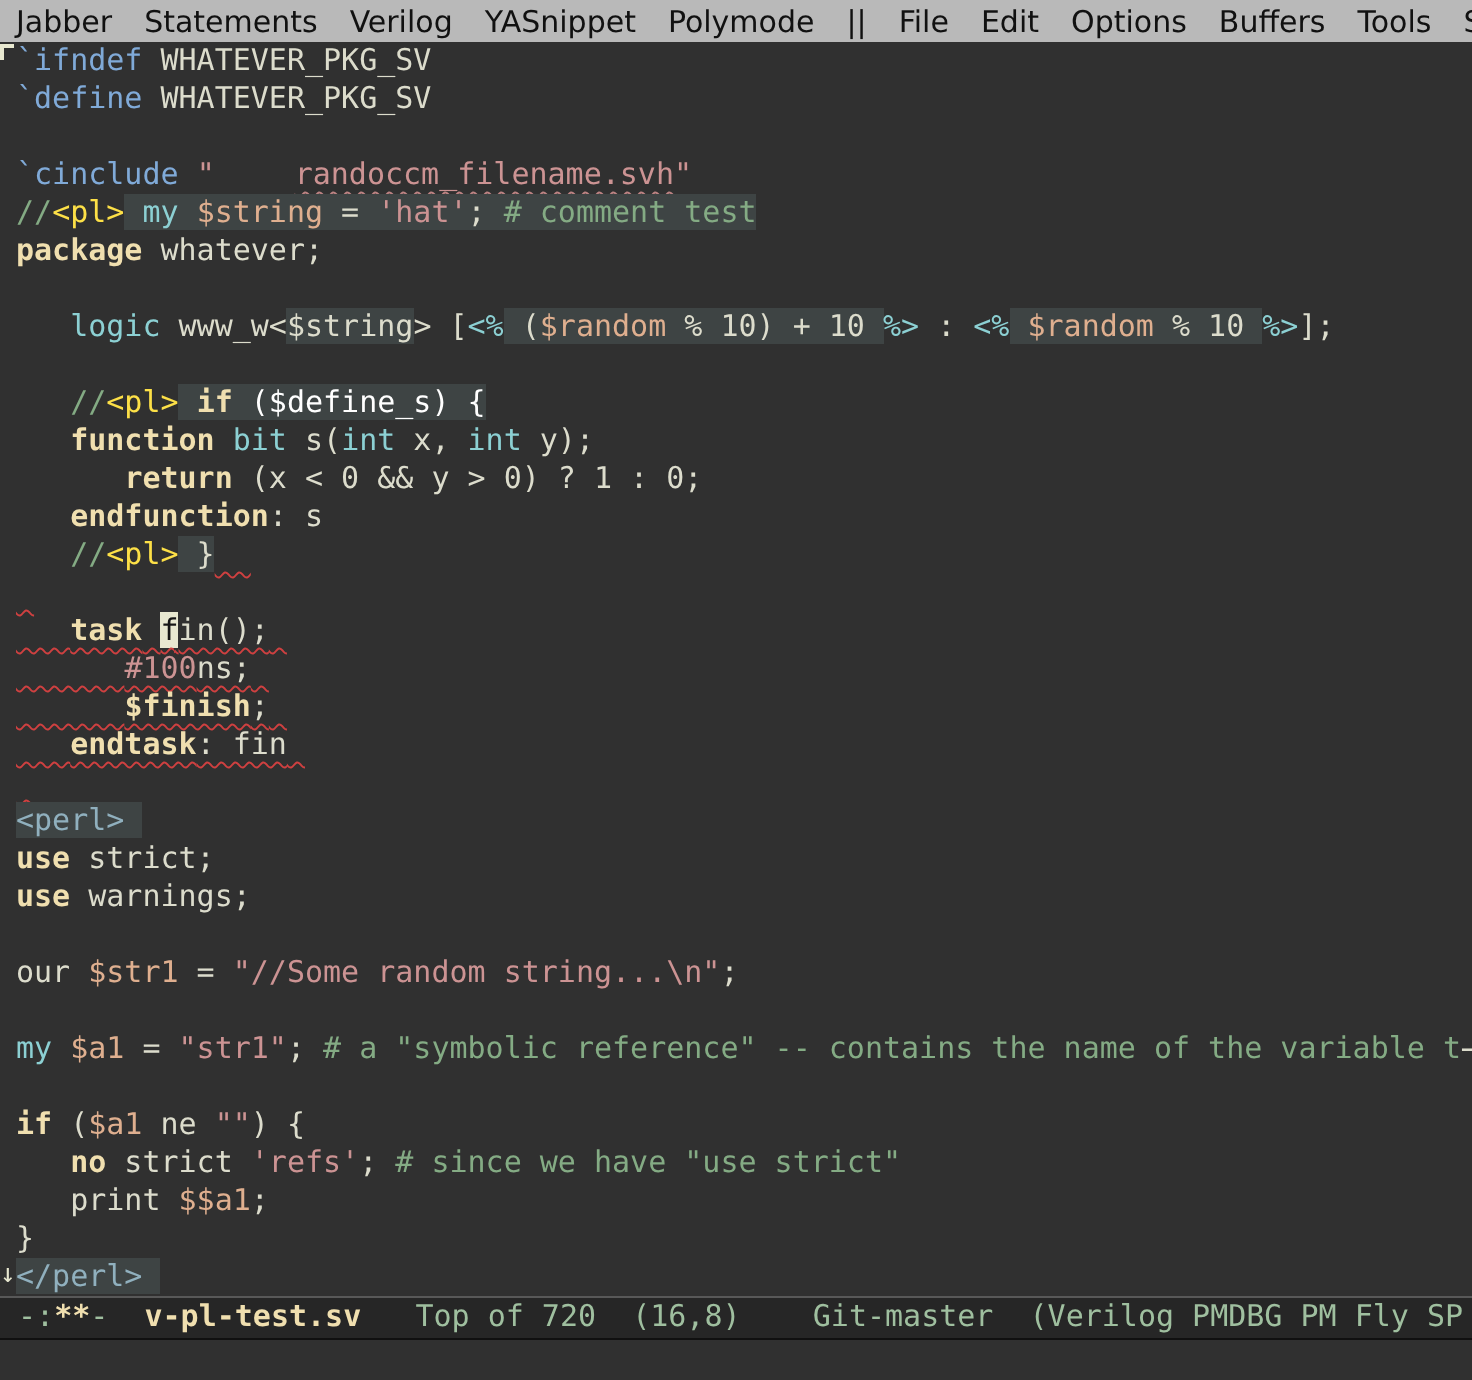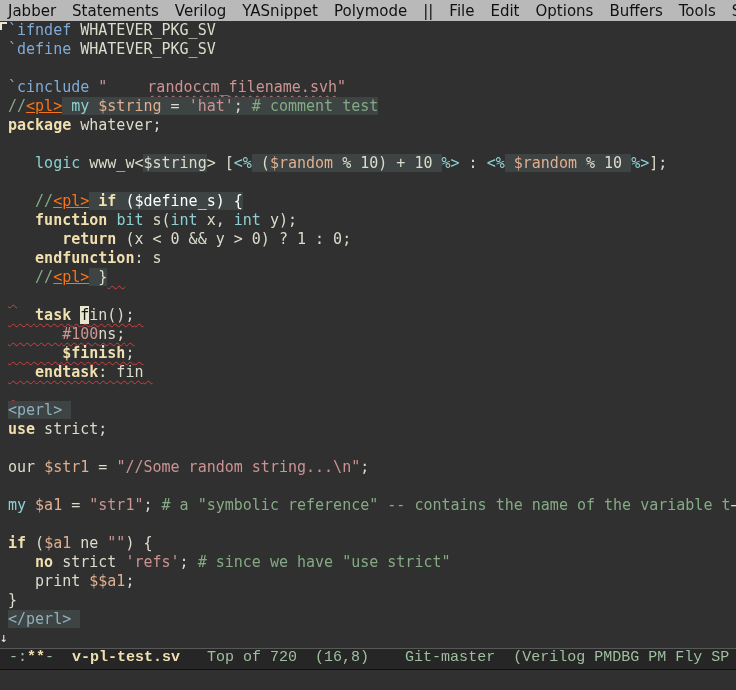--- a/index.html
+++ b/index.html
@@ -21,21 +21,21 @@
     padding-left:8px;font-size:15px;
   }
   .line{white-space:pre;height:19px;line-height:19px;}
   .def{color:#dcdccc;}
   .kw{color:#f0dfaf;font-weight:bold;}
   .type{color:#8cd0d3;}
   .pre{color:#80aad8;}
   .str{color:#cc9393;}
   .var{color:#dfaf8f;}
   .com{color:#84ab84;}
-  .dim{color:#f97316;text-decoration:underline;}
+  .dim{color:#fde047;}
   .gry{color:#ffffff;}
   .tag{color:#90b0be;}
   .hl{background:#3e4444;}
   .cur{background:#e8e8d0;color:#161616;}
   .sq{
     text-decoration-line:underline;text-decoration-style:wavy;
     text-decoration-color:#d04040;text-decoration-thickness:1px;
     text-underline-offset:3px;
   }
   .spell{
@@ -48,21 +48,21 @@
     position:absolute;left:0;top:1px;width:5px;height:6px;
     border-left:2px solid #e8e8d0;border-top:2px solid #e8e8d0;
   }
   .cont-arrow{
     position:absolute;left:0;top:610px;color:#e8e8d0;font-size:13px;line-height:13px;
   }
   
   .modeline{
     height:20px;line-height:18px;background:#262626;
     border-top:1px solid #585858;border-bottom:1px solid #101010;
-    font-size:15px;white-space:pre;overflow:hidden;font-family:Liberation Mono, monospace;
+    font-size:15px;white-space:pre;overflow:hidden;
   }
   .ml{color:#9fbf9f;}
   .mlb{color:#f0dfaf;font-weight:bold;}
   
   .echo{
     height:15px;line-height:15px;font-size:15px;color:#d8d8c8;
     padding-left:2px;white-space:pre;overflow:hidden;
   }
 </style>
 </head>
@@ -101,20 +101,21 @@
     <div class="line"><span class="def">   </span><span class="kw">endfunction</span><span class="def">: s</span></div>
     <div class="line"><span class="def">   </span><span class="com">//</span><span class="dim">&lt;pl&gt;</span><span class="hl def"> }</span><span class="sq">&nbsp;&nbsp;</span></div>
     <div class="line"><span class="sq">&nbsp;</span></div>
     <div class="line"><span class="sq def">   </span><span class="sq kw">task</span><span class="sq def"> </span><span class="sq cur">f</span><span class="sq def">in();</span><span class="sq">&nbsp;</span></div>
     <div class="line"><span class="sq def">      </span><span class="sq str">#100</span><span class="sq def">ns;</span><span class="sq">&nbsp;</span></div>
     <div class="line"><span class="sq def">      </span><span class="sq kw">$finish</span><span class="sq def">;</span><span class="sq">&nbsp;</span></div>
     <div class="line"><span class="sq def">   </span><span class="sq kw">endtask</span><span class="sq def">: fin</span><span class="sq">&nbsp;</span></div>
     <div class="line"><span class="sq">&nbsp;</span></div>
     <div class="line"><span class="hl tag">&lt;perl&gt;</span><span class="hl def">&nbsp;</span></div>
     <div class="line"><span class="kw">use</span><span class="def"> strict;</span></div>
+    <div class="line"><span class="kw">use</span><span class="def"> warnings;</span></div>
     <div class="line"></div>
     <div class="line"><span class="def">our </span><span class="var">$str1</span><span class="def"> = </span><span class="str">"//Some random string...\n"</span><span class="def">;</span></div>
     <div class="line"></div>
     <div class="line"><span class="type">my</span><span class="def"> </span><span class="var">$a1</span><span class="def"> = </span><span class="str">"str1"</span><span class="def">; </span><span class="com"># a "symbolic reference" -- contains the name of the variable t</span><span class="def">→</span></div>
     <div class="line"></div>
     <div class="line"><span class="kw">if</span><span class="def"> (</span><span class="var">$a1</span><span class="def"> ne </span><span class="str">""</span><span class="def">) {</span></div>
     <div class="line"><span class="def">   </span><span class="kw">no</span><span class="def"> strict </span><span class="str">'refs'</span><span class="def">; </span><span class="com"># since we have "use strict"</span></div>
     <div class="line"><span class="def">   print </span><span class="var">$$a1</span><span class="def">;</span></div>
     <div class="line"><span class="def">}</span></div>
     <div class="line"><span class="hl tag">&lt;/perl&gt;</span><span class="hl def">&nbsp;</span></div>

